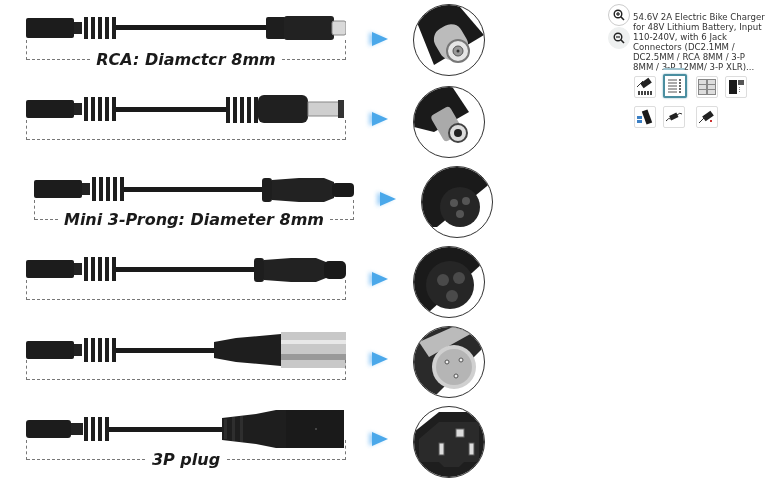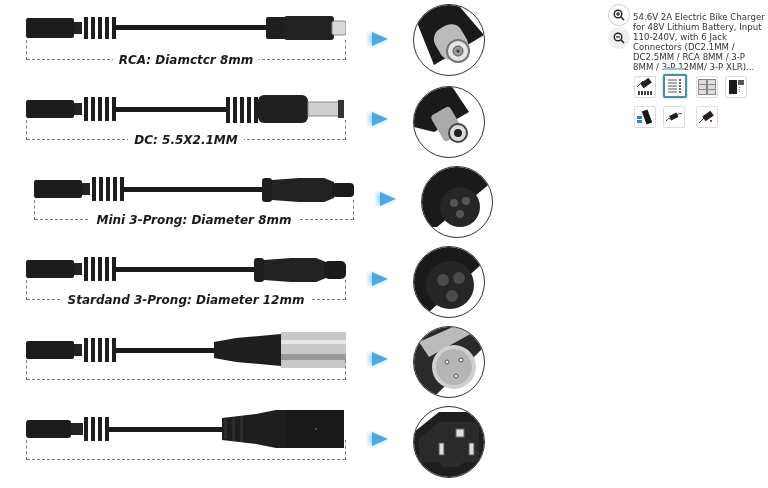--- a/index.html
+++ b/index.html
@@ -3,21 +3,21 @@
 <meta charset="utf-8">
 <style>
   html,body{margin:0;padding:0;background:#fff;}
   body{width:768px;height:488px;position:relative;overflow:hidden;font-family:"Liberation Sans",sans-serif;}
   .main-image{position:absolute;left:0;top:0;width:600px;height:488px;}
   .row{position:absolute;left:0;width:500px;height:80px;}
   .cable{position:absolute;left:26px;top:8px;width:320px;height:36px;}
   .dim-line{position:absolute;left:26px;top:36px;width:320px;height:20px;border-left:1px dashed #777;border-right:1px dashed #777;box-sizing:border-box;}
   .dim-line .dash{position:absolute;left:0;right:0;bottom:0;border-bottom:1px dashed #777;}
   .label{position:absolute;left:26px;width:320px;top:46px;text-align:center;}
-  .label span{background:#fff;padding:0 6px;font-family:"DejaVu Sans",sans-serif;font-weight:bold;font-style:italic;font-size:12px;color:#1a1a1a;position:relative;z-index:2;}
+  .label span{background:#fff;padding:0 6px;font-family:"DejaVu Sans",sans-serif;font-weight:bold;font-style:italic;font-size:16px;color:#1a1a1a;position:relative;z-index:2;}
   .arrow{position:absolute;left:372px;top:28px;width:0;height:0;border-top:7px solid transparent;border-bottom:7px solid transparent;border-left:16px solid #4aa8ea;filter:drop-shadow(-3px 0 2px rgba(120,190,245,.7));}
   .circle{position:absolute;left:413px;top:2px;width:70px;height:70px;border-radius:50%;border:1.5px solid #333;overflow:hidden;background:#fff;}
   .side{position:absolute;left:600px;top:0;width:168px;height:388px;}
   .zoom-btn{position:absolute;width:20px;height:20px;border-radius:50%;border:1px solid #ccc;background:#fff;display:flex;align-items:center;justify-content:center;cursor:pointer;}
   .zoom-btn.zout{background:#eef0f0;border-color:#eef0f0;}
   .title{position:absolute;left:33px;top:13px;width:132px;font-size:8.6px;line-height:9.9px;color:#333;font-family:"DejaVu Sans",sans-serif;}
   .thumbs{position:absolute;left:34px;top:76px;width:130px;}
   .thumb{position:absolute;width:22px;height:22px;border:1px solid #ddd;border-radius:2px;background:#fff;cursor:pointer;overflow:hidden;box-sizing:border-box;}
   .thumb.active{border:2px solid #4a8ea0;box-shadow:0 0 2px #7ab;}
   .sel-bar{position:absolute;left:63px;top:68px;width:22px;height:2px;background:#9ec3cf;border-radius:1px;}
@@ -78,21 +78,20 @@
           <rect x="221" y="5" width="4" height="26"></rect>
           <rect x="228" y="5" width="4" height="26"></rect>
         </g>
       <rect x="232" y="3" width="50" height="28" rx="6" fill="#202020"></rect>
       <rect x="282" y="10" width="32" height="14" fill="#cfcfcf" stroke="#888"></rect>
       <rect x="312" y="8" width="6" height="18" fill="#333"></rect>
     </svg>
     <div class="dim-line">
         <div class="dash"></div>
       </div>
-    <div class="label"><span>DC: 5.5X2.1MM</span></div>
     <div class="arrow"></div>
     <div class="circle">
       <svg width="70" height="70" viewBox="0 0 70 70">
         <path d="M0 5 L35 -5 L55 25 L20 45 L0 40 Z" fill="#1a1a1a"></path>
         <rect x="22" y="22" width="22" height="30" rx="4" transform="rotate(-30 33 37)" fill="#aaa"></rect>
         <circle cx="44" cy="46" r="9" fill="#ddd" stroke="#444" stroke-width="2"></circle>
         <circle cx="44" cy="46" r="4" fill="#222"></circle>
       </svg>
     </div>
   </div>
@@ -141,21 +140,20 @@
           <rect x="86" y="5" width="4" height="24"></rect>
         </g>
       <rect x="90" y="15" width="140" height="5" fill="#1a1a1a"></rect>
       <rect x="228" y="6" width="10" height="24" rx="3" fill="#1e1e1e"></rect>
       <path d="M238 8 L265 6 L290 6 L300 10 L300 26 L290 30 L265 30 L238 28 Z" fill="#222"></path>
       <rect x="298" y="9" width="22" height="18" rx="5" fill="#1a1a1a"></rect>
     </svg>
     <div class="dim-line">
         <div class="dash"></div>
       </div>
-    <div class="label"><span>Stardand 3-Prong: Diameter 12mm</span></div>
     <div class="arrow"></div>
     <div class="circle">
       <svg width="70" height="70" viewBox="0 0 70 70">
         <path d="M0 0 L70 0 L70 15 L15 65 L0 65 Z" fill="#1a1a1a"></path>
         <circle cx="36" cy="38" r="24" fill="#262626"></circle>
         <circle cx="29" cy="33" r="6" fill="#4a4a4a"></circle>
         <circle cx="45" cy="31" r="6" fill="#4a4a4a"></circle>
         <circle cx="38" cy="49" r="6" fill="#4a4a4a"></circle>
       </svg>
     </div>
@@ -211,20 +209,21 @@
           <rect x="198" y="11" width="3" height="20"></rect>
           <rect x="206" y="9" width="3" height="24"></rect>
           <rect x="214" y="8" width="3" height="26"></rect>
         </g>
       <rect x="260" y="2" width="58" height="38" fill="#1a1a1a"></rect>
       <circle cx="290" cy="21" r="1" fill="#555"></circle>
     </svg>
     <div class="dim-line">
         <div class="dash"></div>
       </div>
+    <div class="label"><span>3P plug</span></div>
     <div class="arrow"></div>
     <div class="circle">
       <svg width="70" height="70" viewBox="0 0 70 70">
         <path d="M0 25 L25 5 L70 5 L70 70 L0 70 Z" fill="#1e1e1e"></path>
         <path d="M5 32 L25 15 L65 15 L65 55 L50 55 L45 60 L30 60 L25 55 L5 55 Z" fill="#2a2a2a"></path>
         <rect x="42" y="22" width="8" height="8" fill="#ddd" stroke="#666"></rect>
         <rect x="25" y="36" width="5" height="12" fill="#ddd" stroke="#555"></rect>
         <rect x="55" y="36" width="5" height="12" fill="#ddd" stroke="#555"></rect>
       </svg>
     </div>

